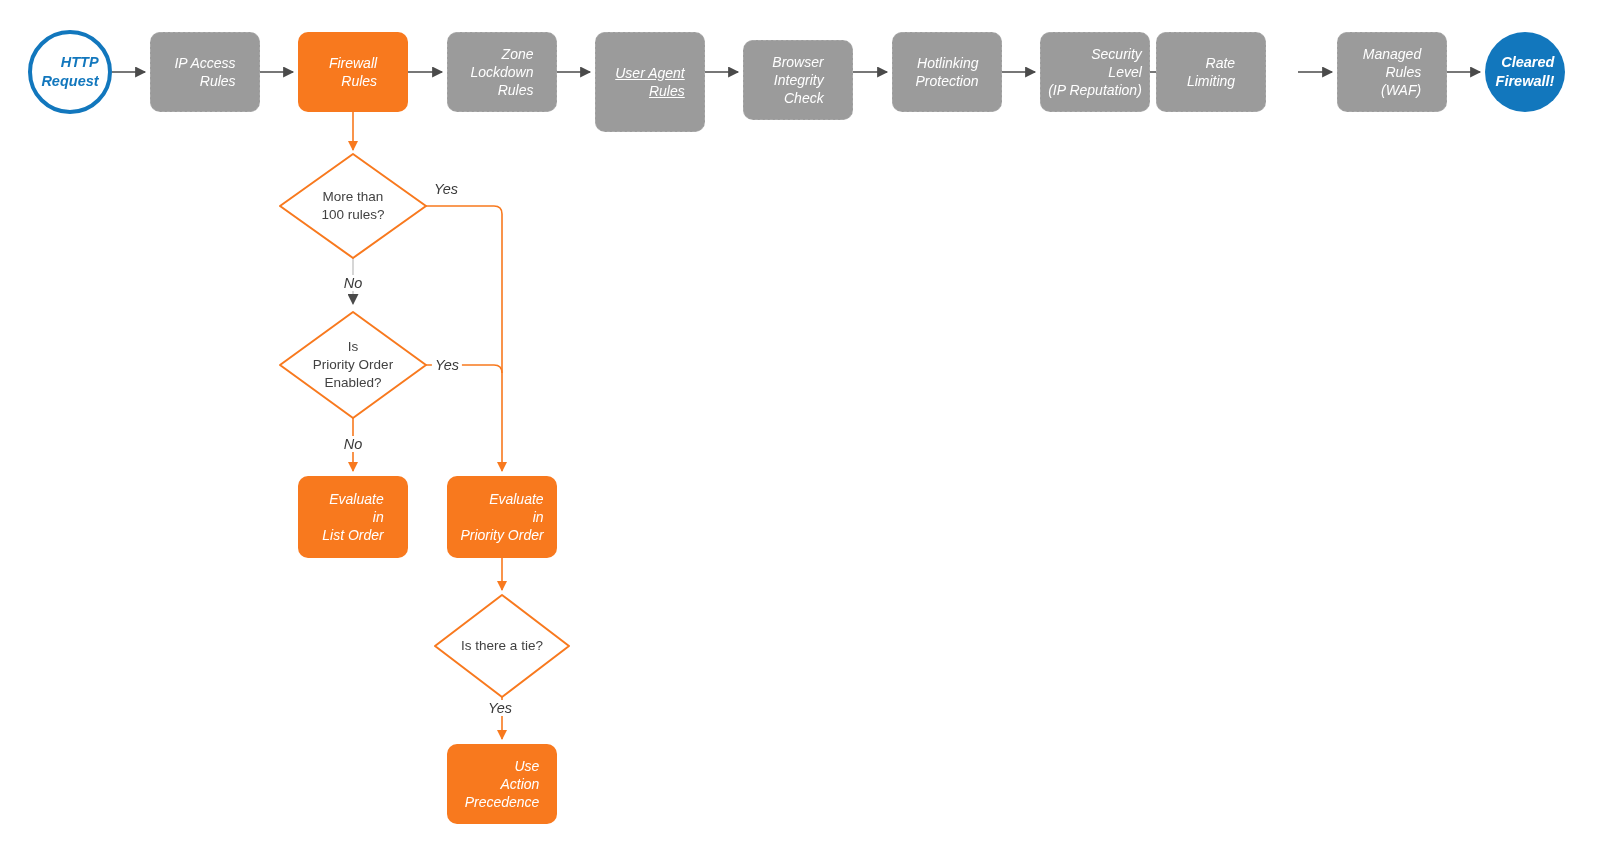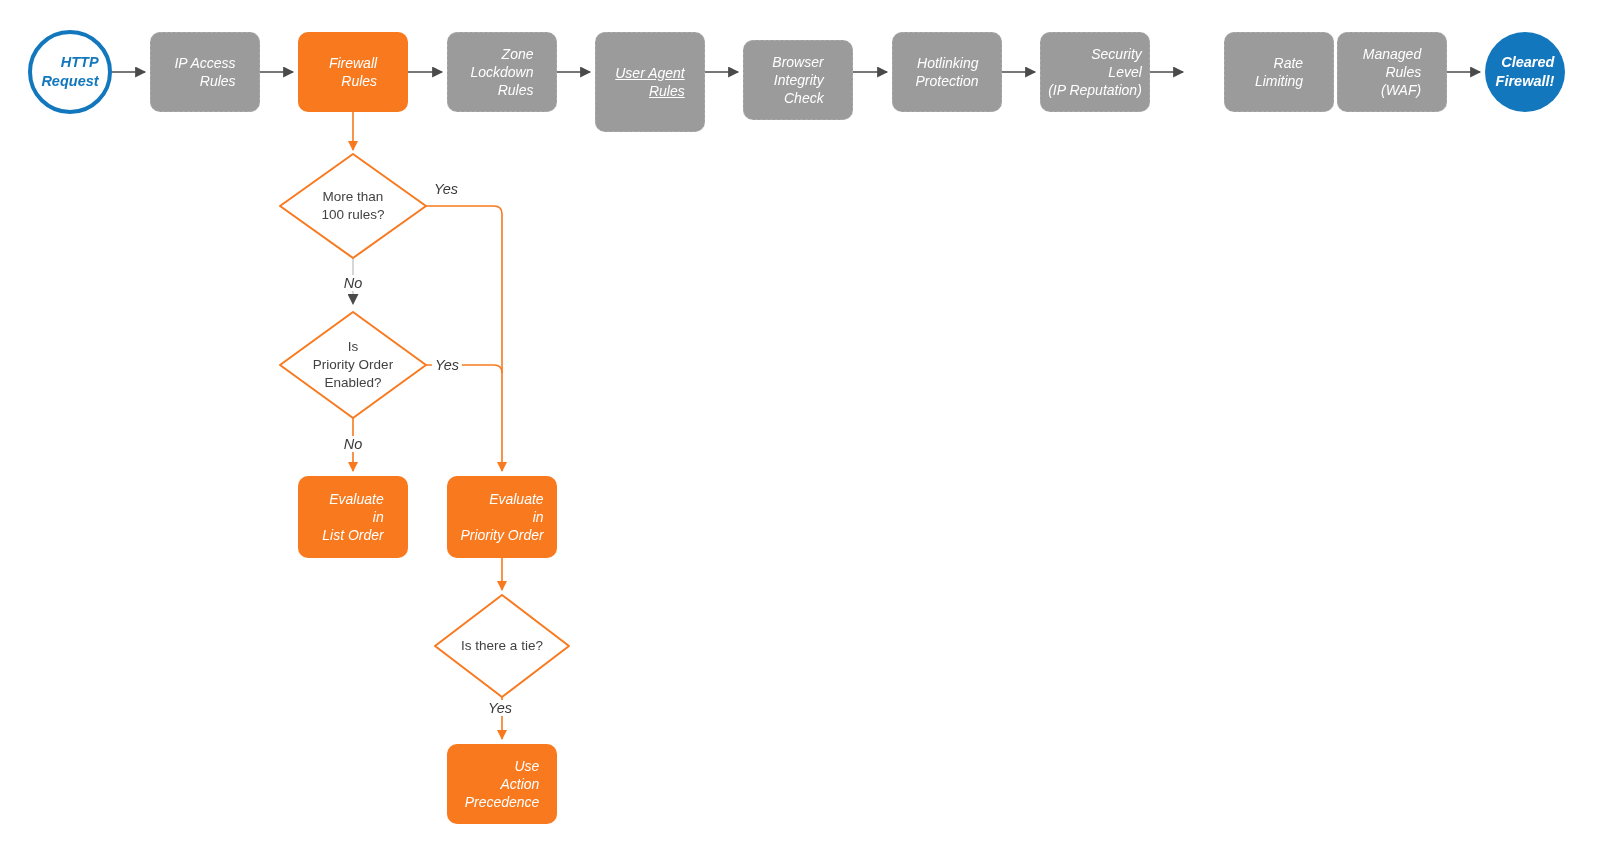--- a/index.html
+++ b/index.html
@@ -94,21 +94,21 @@
 Integrity
 Check</div>
 
   <div class="node stage-gray" style="left:892px;top:32px;width:110px;height:80px;">Hotlinking
 Protection</div>
 
   <div class="node stage-gray" style="left:1040px;top:32px;width:110px;height:80px;">Security
 Level
 (IP Reputation)</div>
 
-  <div class="node stage-gray" style="left:1224px;top:32px;width:110px;height:80px;font-style:italic;">Rate
+  <div class="node stage-gray" style="left:1156px;top:32px;width:110px;height:80px;font-style:italic;">Rate
 Limiting</div>
 
   <div class="node stage-gray" style="left:1337px;top:32px;width:110px;height:80px;">Managed
 Rules
 (WAF)</div>
 
   <div class="node circle-node circle-end" style="left:1485px;top:32px;width:80px;height:80px;">Cleared
 Firewall!</div>
 
   <div class="diamond-label" style="left:353px;top:206px;width:130px;">More than

